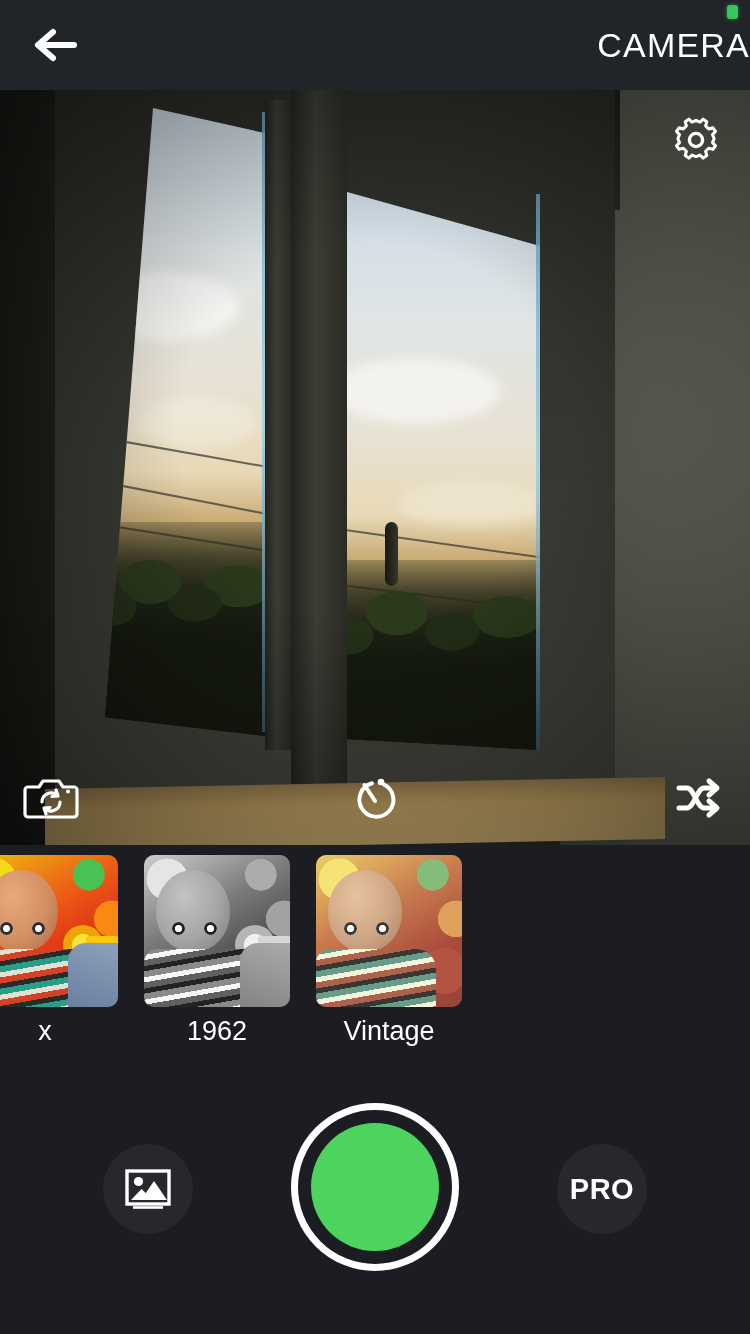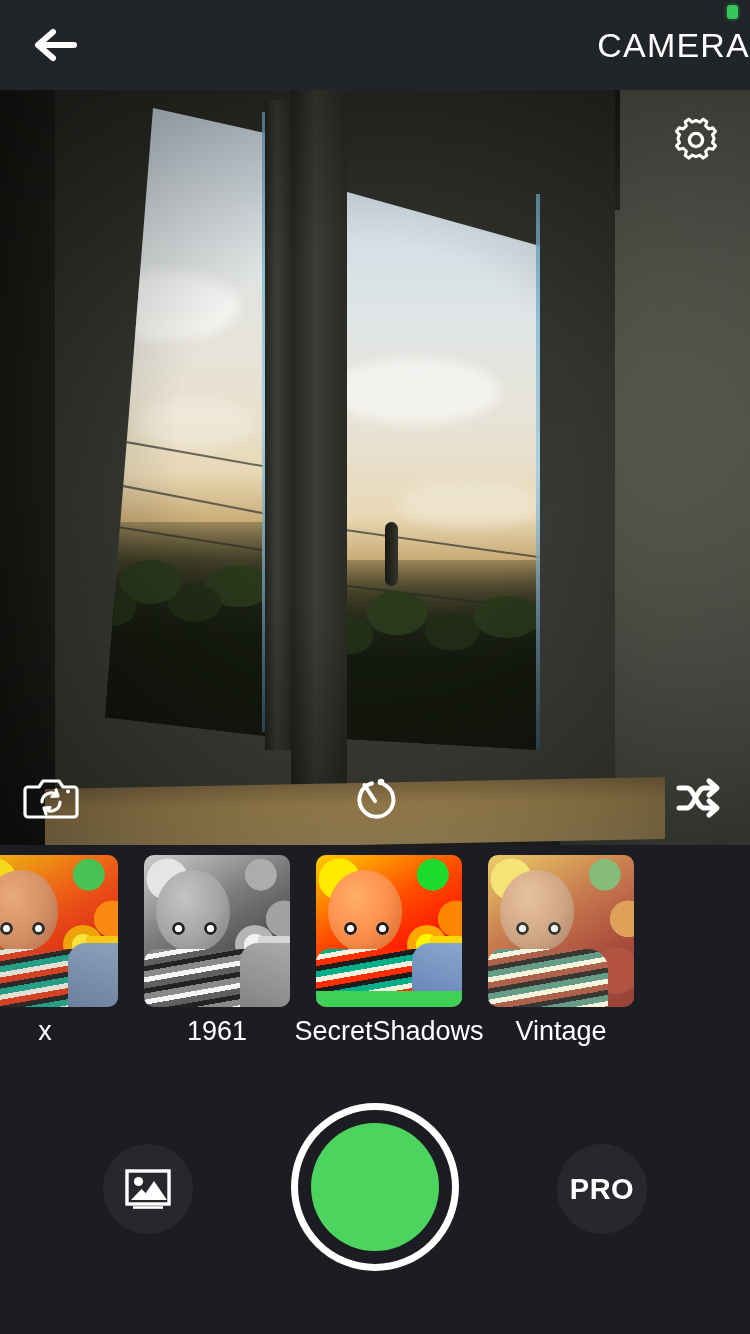--- a/index.html
+++ b/index.html
@@ -448,40 +448,23 @@
               <div class="art-ring"></div>
               <div class="art-ring-bar"></div>
             <div class="art-head"></div>
               <div class="art-eye l"></div>
               <div class="art-eye r"></div>
             <div class="art-mouth"></div>
               <div class="art-body"></div>
               <div class="art-blanket"></div>
           </div>
         </div>
-        <div class="filter-label">1961</div>
-      </div>
-
-      <div class="filter-item">
-        <div class="filter-thumb">
-          <div class="thumb-art fx-secretshadows">
-            <div class="art-bg"></div>
-              <div class="art-ring"></div>
-              <div class="art-ring-bar"></div>
-            <div class="art-head"></div>
-              <div class="art-eye l"></div>
-              <div class="art-eye r"></div>
-            <div class="art-mouth"></div>
-              <div class="art-body"></div>
-              <div class="art-blanket"></div>
-          </div>
-          <div class="thumb-select-bar"></div>
-        </div>
-        <div class="filter-label">SecretShadows</div>
-      </div>
+        <div class="filter-label">1962</div>
+      </div>
+
 
       <div class="filter-item">
         <div class="filter-thumb">
           <div class="thumb-art fx-vintage">
             <div class="art-bg"></div>
             <div class="art-head"></div>
               <div class="art-eye l"></div>
               <div class="art-eye r"></div>
             <div class="art-mouth"></div>
               <div class="art-body"></div>

